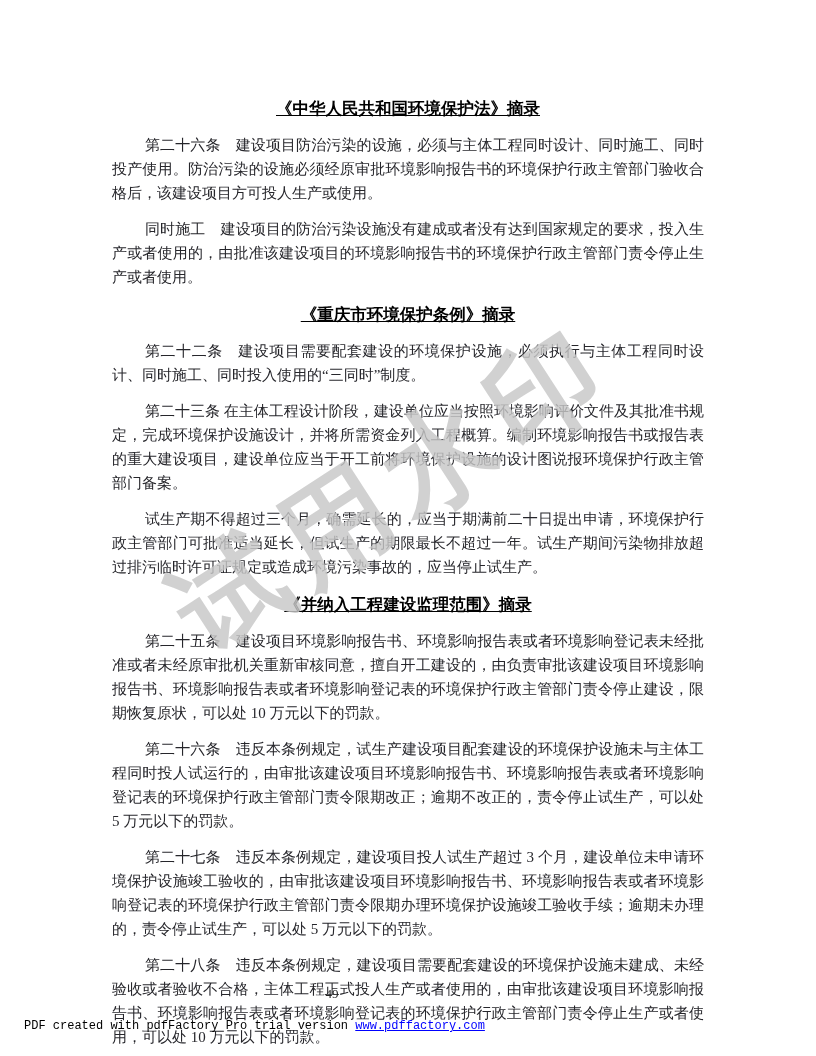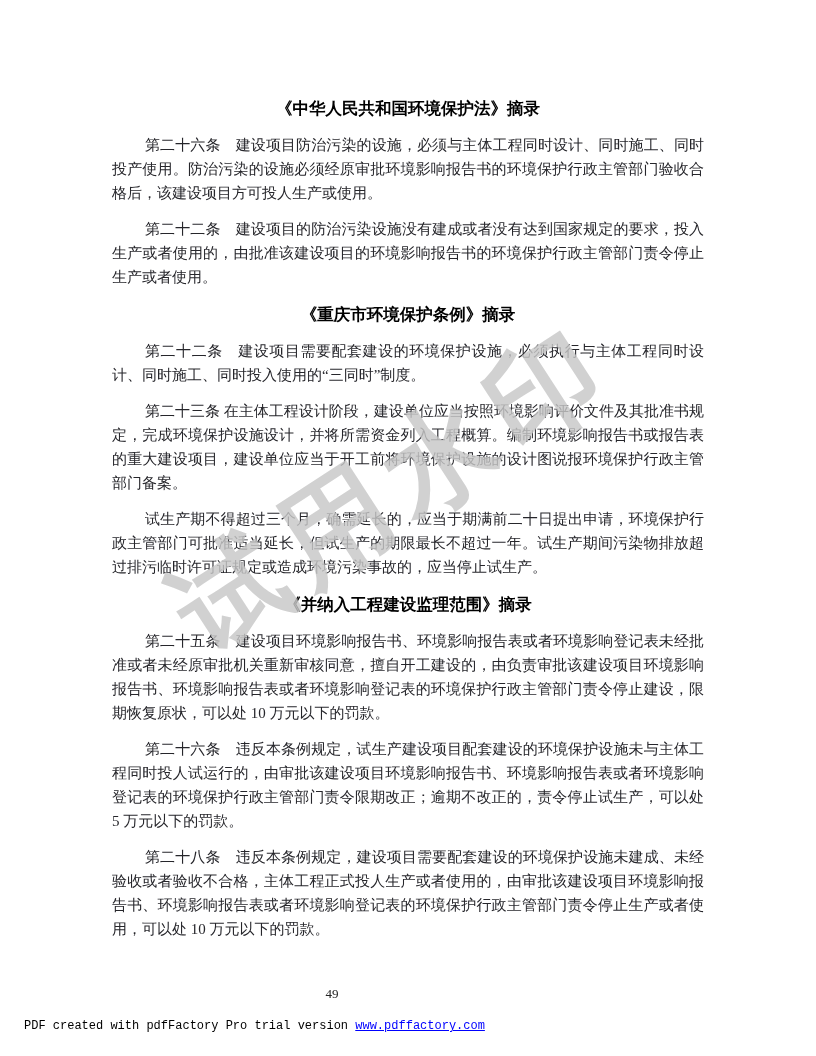--- a/index.html
+++ b/index.html
@@ -27,20 +27,21 @@
     z-index: 1;
   }
   .section-title {
     font-family: "Liberation Sans", "DejaVu Sans", sans-serif;
     font-weight: bold;
     color: #000000;
     font-size: 16.5px;
     line-height: 26px;
     text-align: center;
     margin: 1px 0;
+    text-decoration: underline;
   }
   .para {
     margin: 12px;
     text-indent: 2.2em;
   }
   .watermark {
     position: absolute;
     left: 185px; top: 568px;
     font-family: "DejaVu Serif", serif;
     font-size: 110px;
@@ -80,30 +81,31 @@
 </style>
 </head>
 <body>
 
 <div class="page">
 
   <div class="content">
 
     <h2 class="section-title">《中华人民共和国环境保护法》摘录</h2>
     <p class="para">第二十六条　建设项目防治污染的设施，必须与主体工程同时设计、同时施工、同时投产使用。防治污染的设施必须经原审批环境影响报告书的环境保护行政主管部门验收合格后，该建设项目方可投人生产或使用。</p>
-    <p class="para">第二十二条　建设项目的防治污染设施没有建成或者没有达到国家规定的要求，投入生产或者使用的，由批准该建设项目的环境影响报告书的环境保护行政主管部门责令停止生产或者使用。</p>
+    <p class="para">同时施工　建设项目的防治污染设施没有建成或者没有达到国家规定的要求，投入生产或者使用的，由批准该建设项目的环境影响报告书的环境保护行政主管部门责令停止生产或者使用。</p>
 
     <h2 class="section-title">《重庆市环境保护条例》摘录</h2>
     <p class="para">第二十二条　建设项目需要配套建设的环境保护设施，必须执行与主体工程同时设计、同时施工、同时投入使用的“三同时”制度。</p>
     <p class="para">第二十三条 在主体工程设计阶段，建设单位应当按照环境影响评价文件及其批准书规定，完成环境保护设施设计，并将所需资金列入工程概算。编制环境影响报告书或报告表的重大建设项目，建设单位应当于开工前将环境保护设施的设计图说报环境保护行政主管部门备案。</p>
     <p class="para">试生产期不得超过三个月，确需延长的，应当于期满前二十日提出申请，环境保护行政主管部门可批准适当延长，但试生产的期限最长不超过一年。试生产期间污染物排放超过排污临时许可证规定或造成环境污染事故的，应当停止试生产。</p>
 
     <h2 class="section-title">《并纳入工程建设监理范围》摘录</h2>
     <p class="para">第二十五条　建设项目环境影响报告书、环境影响报告表或者环境影响登记表未经批准或者未经原审批机关重新审核同意，擅自开工建设的，由负责审批该建设项目环境影响报告书、环境影响报告表或者环境影响登记表的环境保护行政主管部门责令停止建设，限期恢复原状，可以处 10 万元以下的罚款。</p>
     <p class="para">第二十六条　违反本条例规定，试生产建设项目配套建设的环境保护设施未与主体工程同时投人试运行的，由审批该建设项目环境影响报告书、环境影响报告表或者环境影响登记表的环境保护行政主管部门责令限期改正；逾期不改正的，责令停止试生产，可以处 5 万元以下的罚款。</p>
+    <p class="para">第二十七条　违反本条例规定，建设项目投人试生产超过 3 个月，建设单位未申请环境保护设施竣工验收的，由审批该建设项目环境影响报告书、环境影响报告表或者环境影响登记表的环境保护行政主管部门责令限期办理环境保护设施竣工验收手续；逾期未办理的，责令停止试生产，可以处 5 万元以下的罚款。</p>
     <p class="para">第二十八条　违反本条例规定，建设项目需要配套建设的环境保护设施未建成、未经验收或者验收不合格，主体工程正式投人生产或者使用的，由审批该建设项目环境影响报告书、环境影响报告表或者环境影响登记表的环境保护行政主管部门责令停止生产或者使用，可以处 10 万元以下的罚款。</p>
 
   </div>
 
   <div class="watermark" style="color: rgb(199, 199, 199);">试用水印</div>
 
   <div class="page-num">49</div>
 
   <div class="pdf-footer">
     <span>PDF created with pdfFactory Pro trial version </span><a style="color: rgb(0, 0, 255);">www.pdffactory.com</a>

